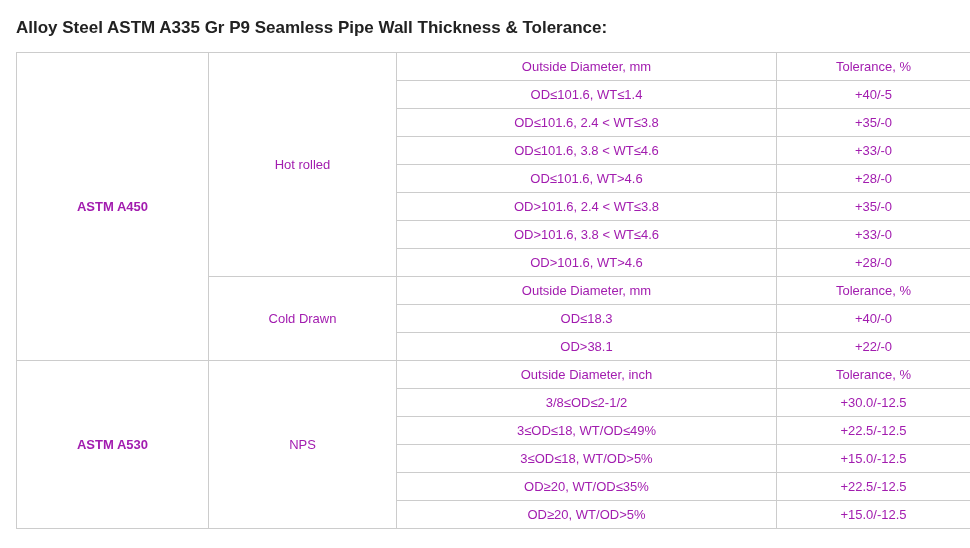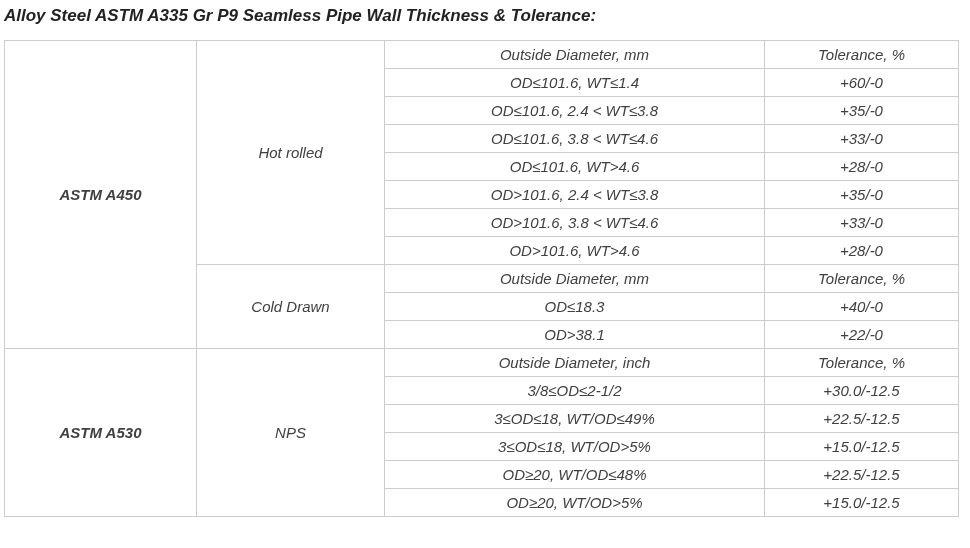--- a/index.html
+++ b/index.html
@@ -5,42 +5,41 @@
   * { box-sizing: border-box; }
   html, body {
     margin: 0;
     padding: 0;
     background: #ffffff;
     font-family: "Liberation Sans", sans-serif;
   }
   .page {
     width: 970px;
     height: 548px;
-    padding: 4px;
+    padding: 16px;
     background: #ffffff;
-    font-style: italic;
   }
   .page-title {
     font-size: 17px;
     font-weight: bold;
     color: #222222;
     margin: 1px 0 13px 0;
     line-height: 22px;
   }
   table.spec-table {
     border-collapse: collapse;
     table-layout: fixed;
     width: 954px;
   }
   table.spec-table td {
     border: 1px solid #cccccc;
     text-align: center;
     vertical-align: middle;
-    font-size: 15px;
-    color: #404040;
+    font-size: 13px;
+    color: #a21caf;
     height: 28px;
     padding: 0 4px;
     background: #ffffff;
     overflow: hidden;
     white-space: nowrap;
     margin-left: 6px;
   }
   td.standard-cell {
     font-weight: bold;
     color: #2e2e2e;
@@ -62,21 +61,21 @@
     <tbody>
 
       <tr>
         <td rowspan="11" class="standard-cell">ASTM A450</td>
         <td rowspan="8">Hot rolled</td>
         <td>Outside Diameter, mm</td>
         <td>Tolerance, %</td>
       </tr>
       <tr>
         <td>OD≤101.6, WT≤1.4</td>
-        <td>+60/-0</td>
+        <td>+40/-5</td>
       </tr>
       <tr>
         <td>OD≤101.6, 2.4 &lt; WT≤3.8</td>
         <td>+35/-0</td>
       </tr>
       <tr>
         <td>OD≤101.6, 3.8 &lt; WT≤4.6</td>
         <td>+33/-0</td>
       </tr>
       <tr>
@@ -122,21 +121,21 @@
       </tr>
       <tr>
         <td>3≤OD≤18, WT/OD≤49%</td>
         <td>+22.5/-12.5</td>
       </tr>
       <tr>
         <td>3≤OD≤18, WT/OD&gt;5%</td>
         <td>+15.0/-12.5</td>
       </tr>
       <tr>
-        <td>OD≥20, WT/OD≤48%</td>
+        <td>OD≥20, WT/OD≤35%</td>
         <td>+22.5/-12.5</td>
       </tr>
       <tr>
         <td>OD≥20, WT/OD&gt;5%</td>
         <td>+15.0/-12.5</td>
       </tr>
     </tbody>
   </table>
 </div>
 

